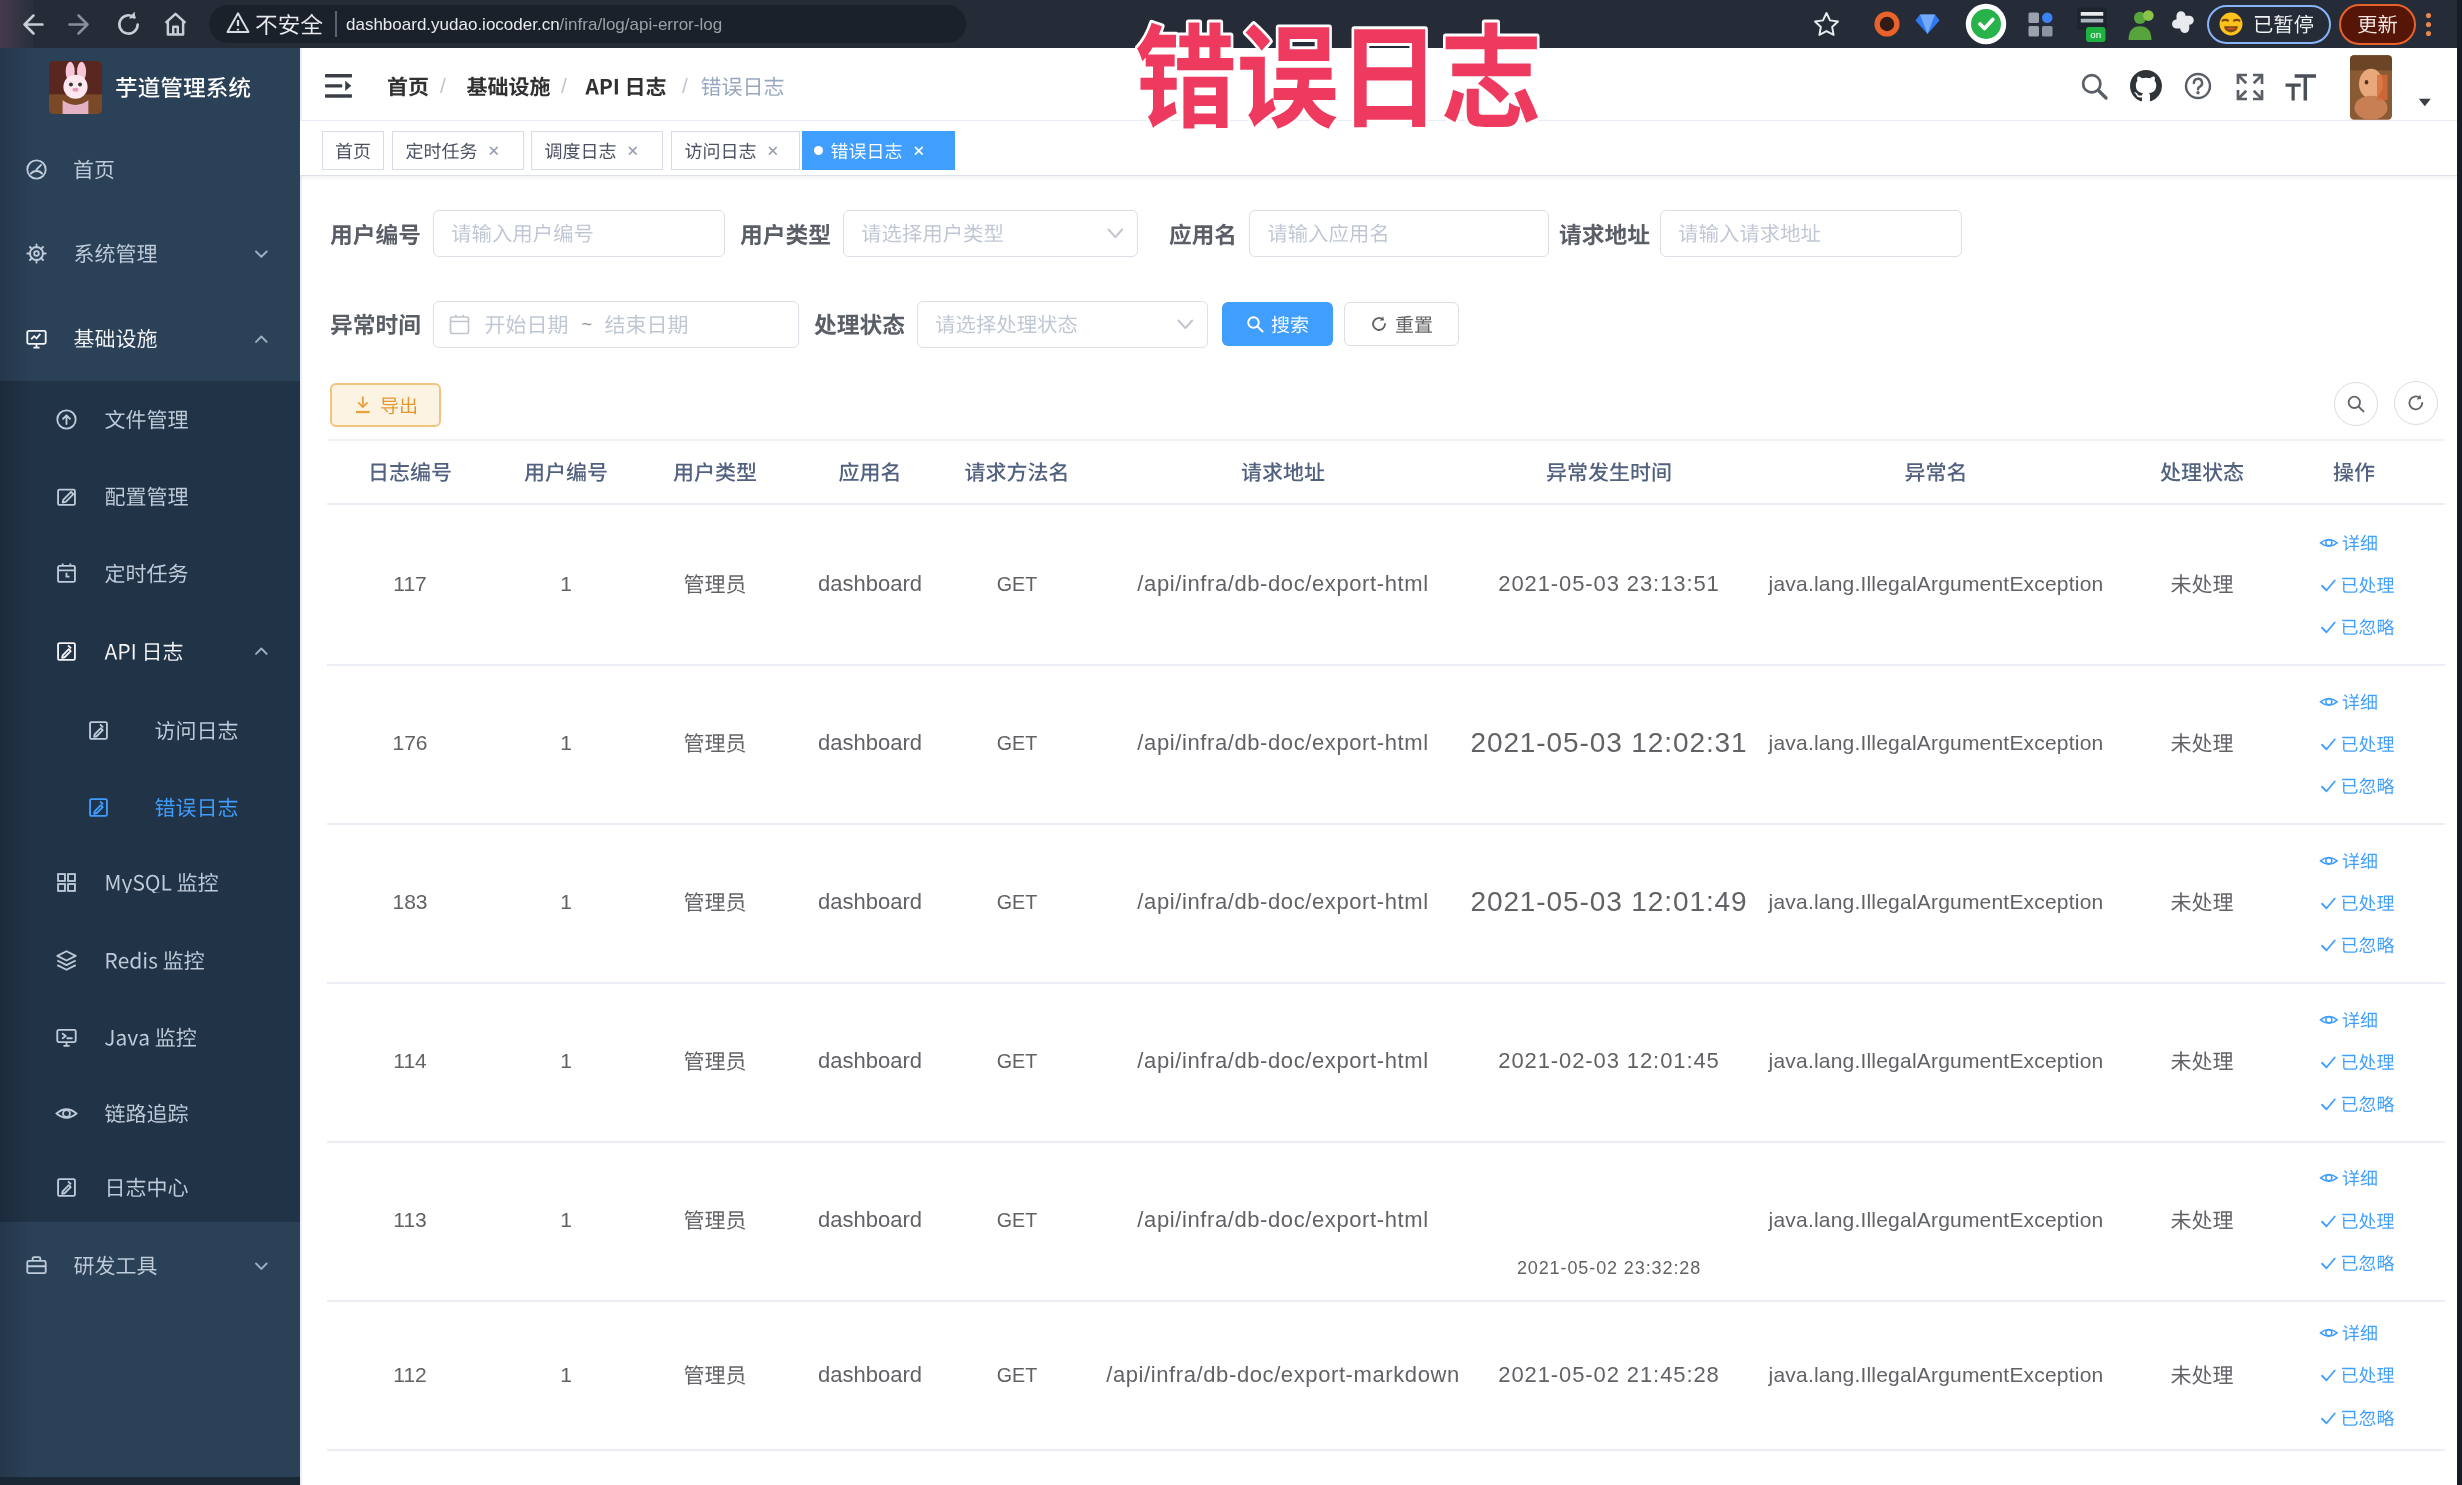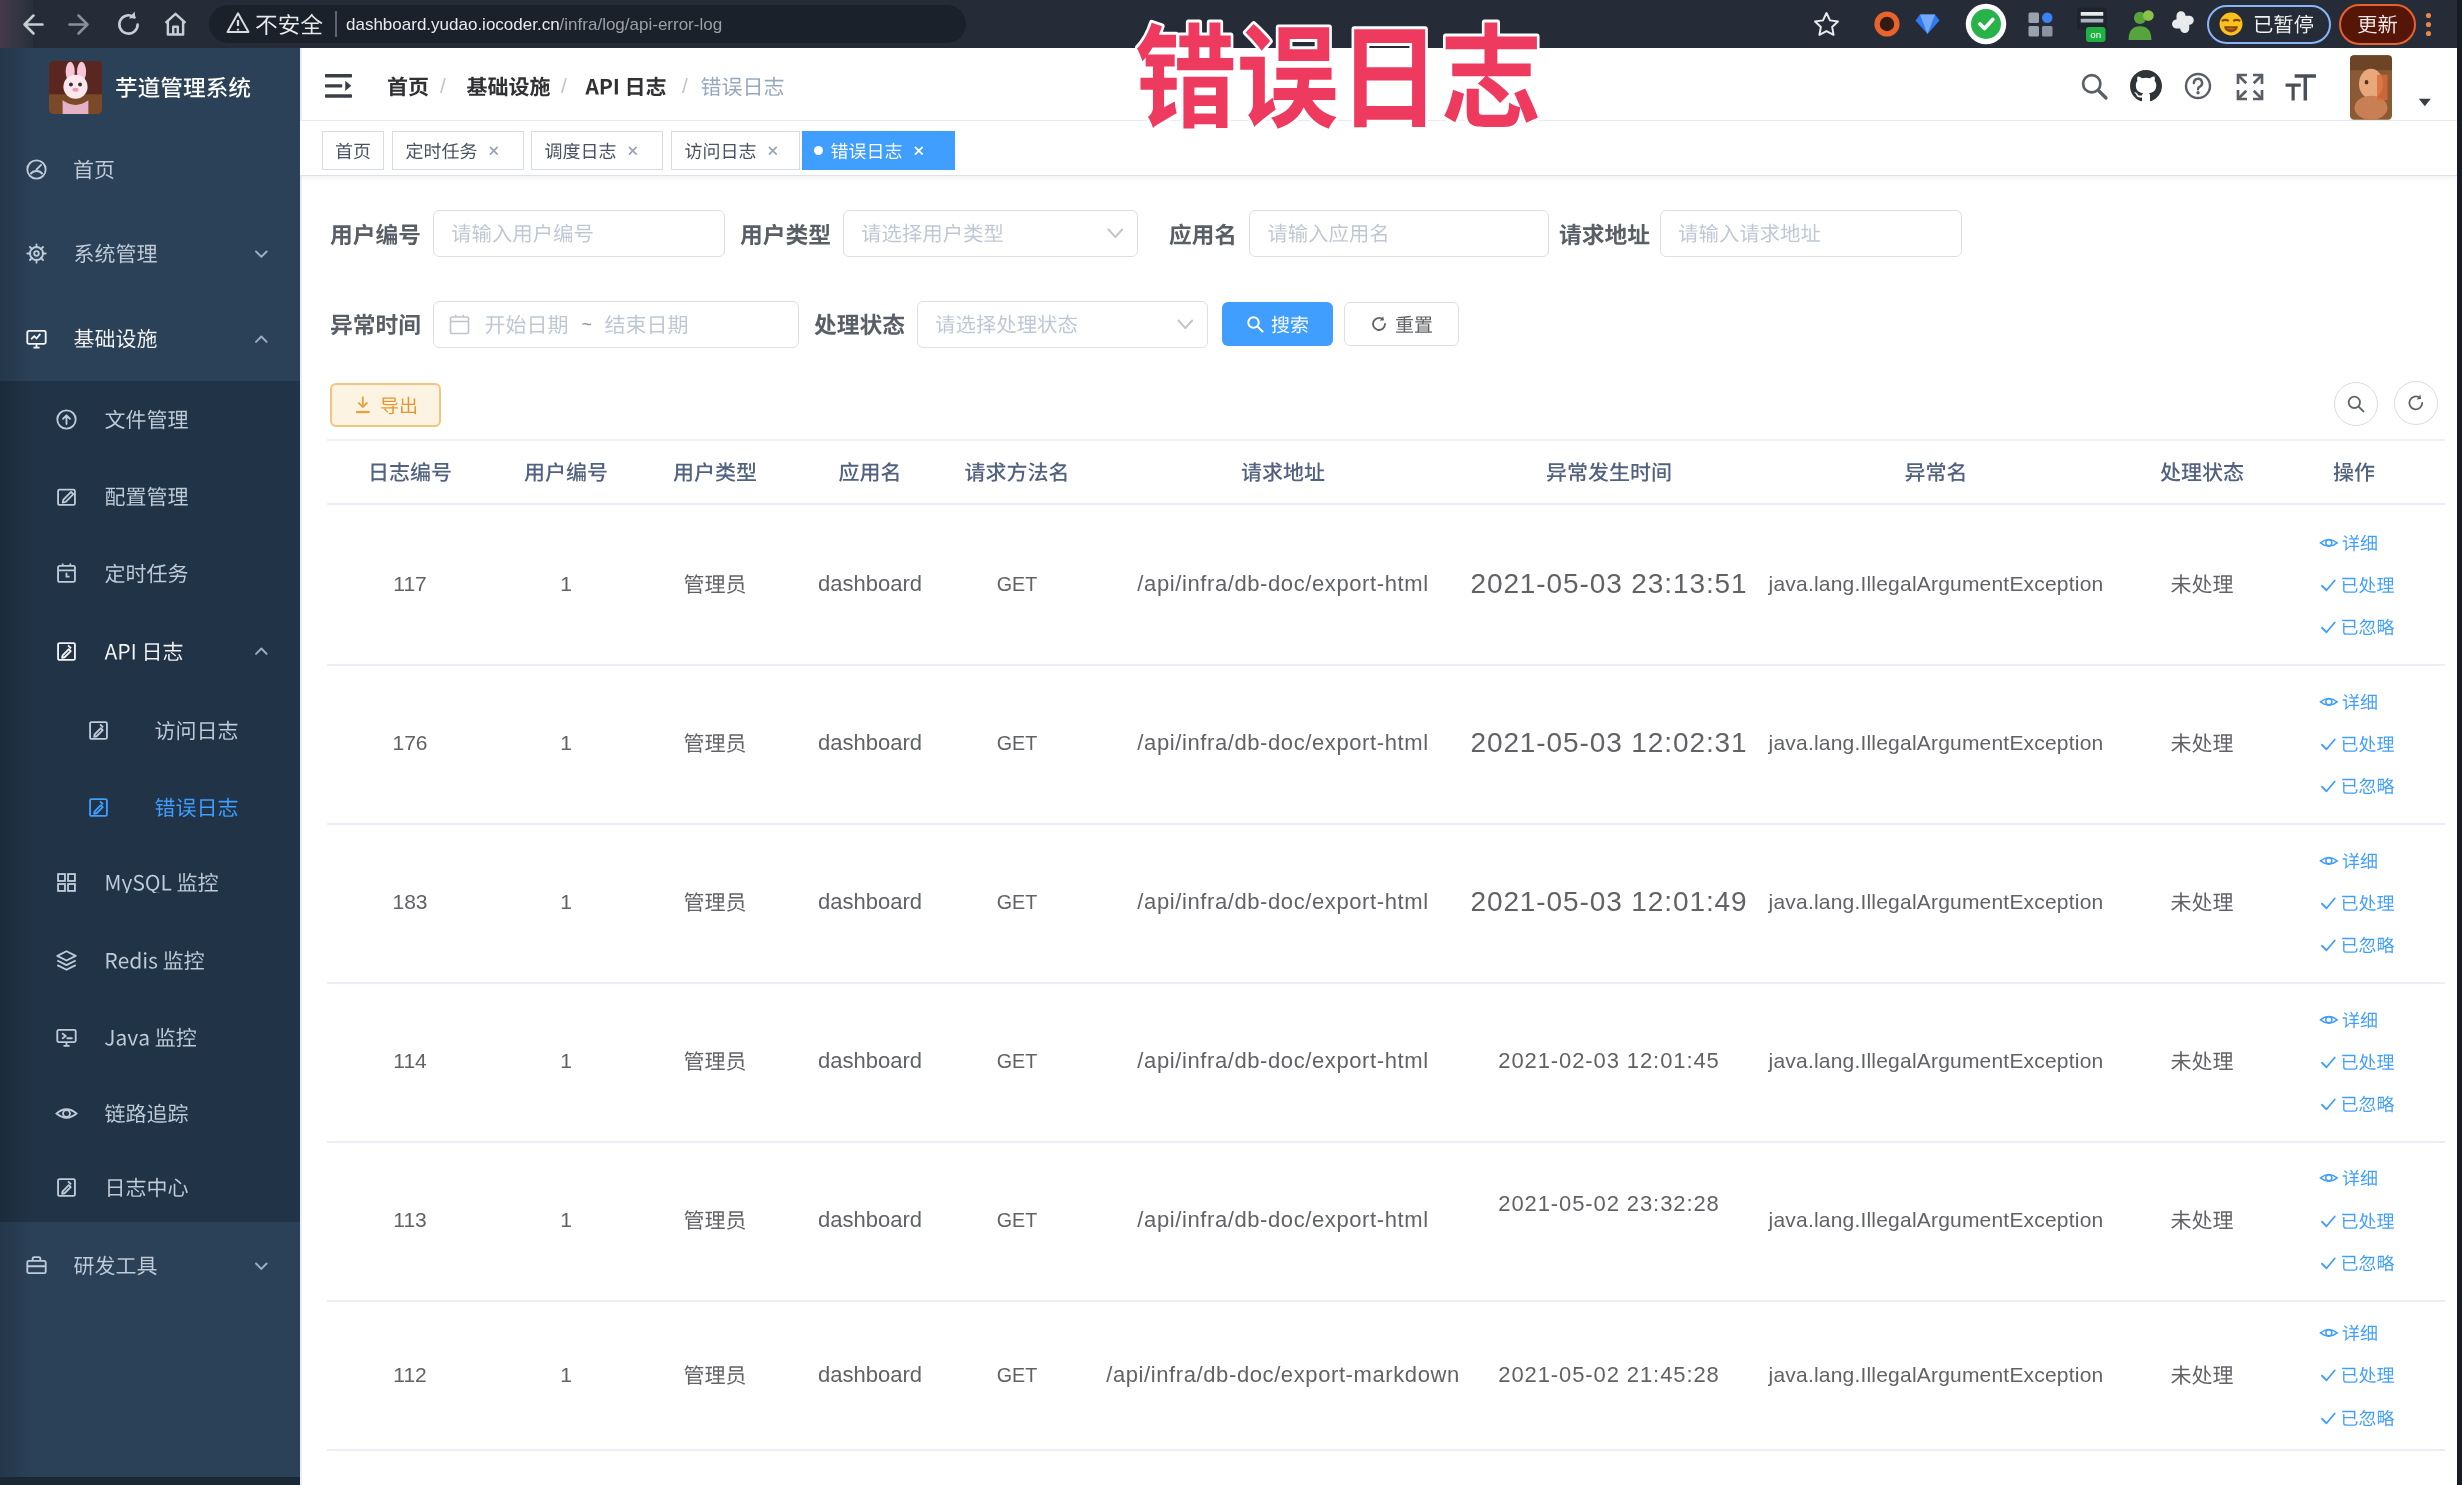--- a/index.html
+++ b/index.html
@@ -894,21 +894,21 @@
 <div class="cellsvg" style="left:715px;top:584px;color:#606266">
     <svg class="cj" width="64" height="21" viewBox="0 -880 3000 1000">
       <use href="#R7ba1" x="0"></use>
       <use href="#R7406" x="1000"></use>
       <use href="#R5458" x="2000"></use>
     </svg>
   </div>
 <div class="cell" style="left:870px;top:584px;font-size:22px">dashboard</div>
 <div class="cell" style="left:1017px;top:584px;font-size:19.7px">GET</div>
 <div class="cell" style="left:1283px;top:584px;font-size:22px;letter-spacing:0.6px">/api/infra/db-doc/export-html</div>
-<div class="cell" style="left:1609px;top:584px;font-size:28px;letter-spacing:0.9px">2021-05-03 23:13:51</div>
+<div class="cell" style="left:1609px;top:584px;font-size:22px;letter-spacing:0.9px">2021-05-03 23:13:51</div>
 <div class="cell" style="left:1936px;top:584px;letter-spacing:0.2px">java.lang.IllegalArgumentException</div>
 <div class="cellsvg" style="left:2202px;top:584px;color:#606266">
     <svg class="cj" width="64" height="21" viewBox="0 -880 3000 1000">
       <use href="#R672a" x="0"></use>
       <use href="#R5904" x="1000"></use>
       <use href="#R7406" x="2000"></use>
     </svg>
   </div>
 <div class="oplink" style="left:2319px;top:531px;height:23px">
     <svg width="19.7" height="19.7" viewBox="0 0 26 26" style="margin-right:3px">
@@ -1098,21 +1098,21 @@
 <div class="cellsvg" style="left:715px;top:1220px;color:#606266">
     <svg class="cj" width="64" height="21" viewBox="0 -880 3000 1000">
       <use href="#R7ba1" x="0"></use>
       <use href="#R7406" x="1000"></use>
       <use href="#R5458" x="2000"></use>
     </svg>
   </div>
 <div class="cell" style="left:870px;top:1220px;font-size:22px">dashboard</div>
 <div class="cell" style="left:1017px;top:1220px;font-size:19.7px">GET</div>
 <div class="cell" style="left:1283px;top:1220px;font-size:22px;letter-spacing:0.6px">/api/infra/db-doc/export-html</div>
-<div class="cell" style="left:1609px;top:1204px;font-size:22px;letter-spacing:0.9px">2021-05-02 23:32:28</div>
+<div class="cell" style="left:1609px;top:1268px;font-size:18px;letter-spacing:0.9px">2021-05-02 23:32:28</div>
 <div class="cell" style="left:1936px;top:1220px;letter-spacing:0.2px">java.lang.IllegalArgumentException</div>
 <div class="cellsvg" style="left:2202px;top:1220px;color:#606266">
     <svg class="cj" width="64" height="21" viewBox="0 -880 3000 1000">
       <use href="#R672a" x="0"></use>
       <use href="#R5904" x="1000"></use>
       <use href="#R7406" x="2000"></use>
     </svg>
   </div>
 <div class="oplink" style="left:2319px;top:1166px;height:23px">
     <svg width="19.7" height="19.7" viewBox="0 0 26 26" style="margin-right:3px">

